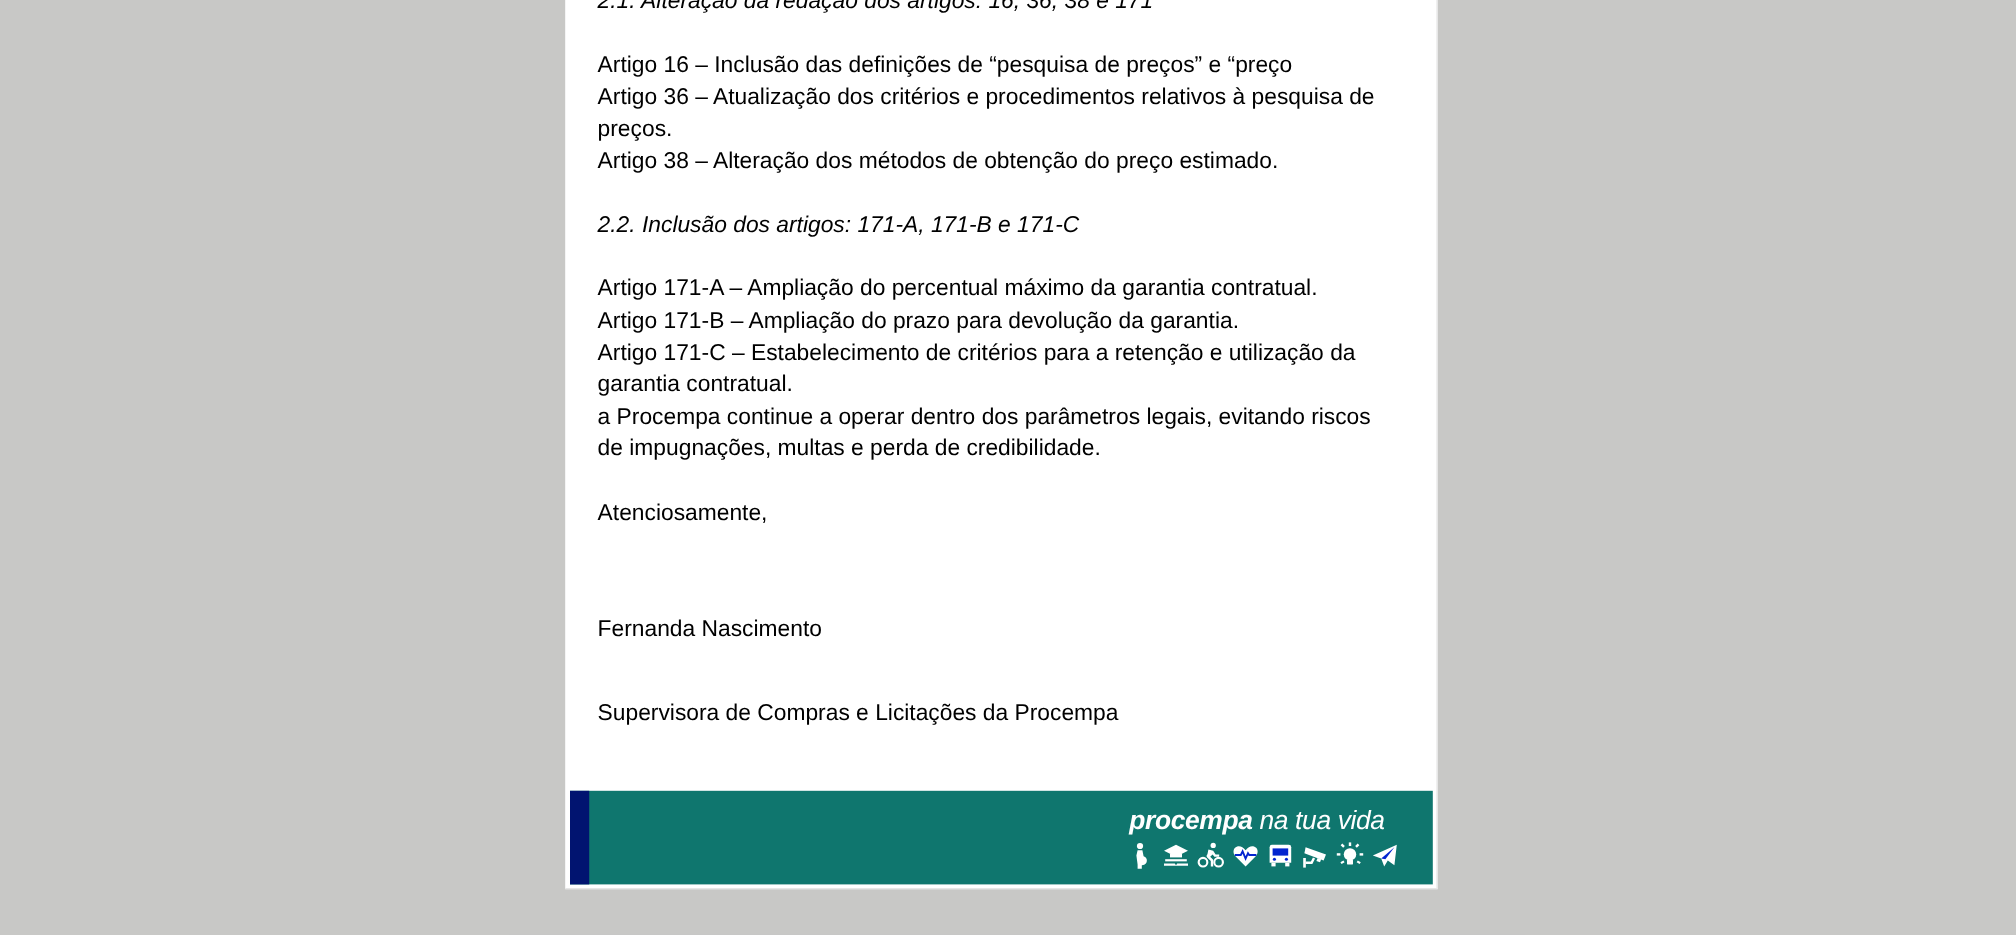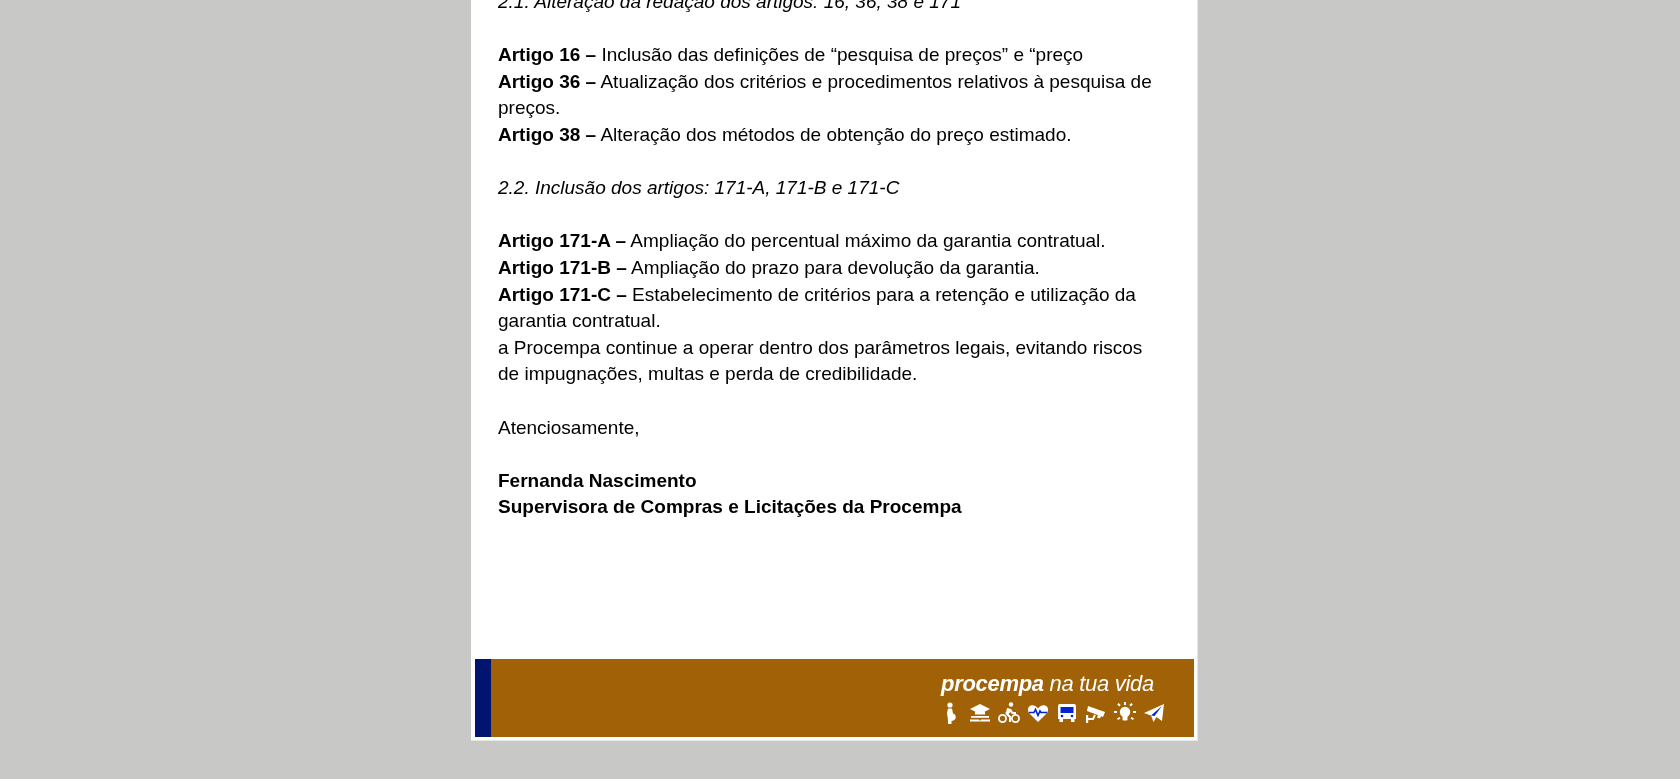--- a/index.html
+++ b/index.html
@@ -2,22 +2,22 @@
 <html><head>
 <meta charset="utf-8">
 <style>
   html, body { margin:0; padding:0; }
   body { width:1680px; height:779px; background:#c8c8c6; position:relative; overflow:hidden; font-family:"Liberation Sans", sans-serif; }
   .paper { position:absolute; left:471px; top:-10px; width:726px; height:750px; background:#ffffff; border-right:1px solid #e6e6e6; border-bottom:1px solid #e6e6e6; }
   .content { position:absolute; left:498px; top:-11px; width:680px; font-size:19px; line-height:26.6px; color:#000; }
   .line { white-space:nowrap; }
   .blank { height:26.6px; }
   .it { font-style:italic; }
-  .b { font-weight:bold; }
-  .banner { position:absolute; left:475px; top:659px; width:719px; height:78px; background:#a16207; }
+  .b { font-weight:normal;margin-top:44px; }
+  .banner { position:absolute; left:475px; top:659px; width:719px; height:78px; background:#0f766e; }
   .banner .stripe { position:absolute; left:0; top:0; width:16px; height:78px; background:#011470; }
   .brand { position:absolute; left:466px; top:12px; color:#fff; font-size:22px; white-space:nowrap; font-style:italic; letter-spacing:-0.3px; }
   .brand .strong { font-weight:bold; }
   .icons { position:absolute; left:464px; top:42px; display:flex; gap:5px; }
   .icons svg { width:24px; height:24px; fill:#fff; }
 </style>
 </head>
 <body>
 
 <div class="paper"></div>

